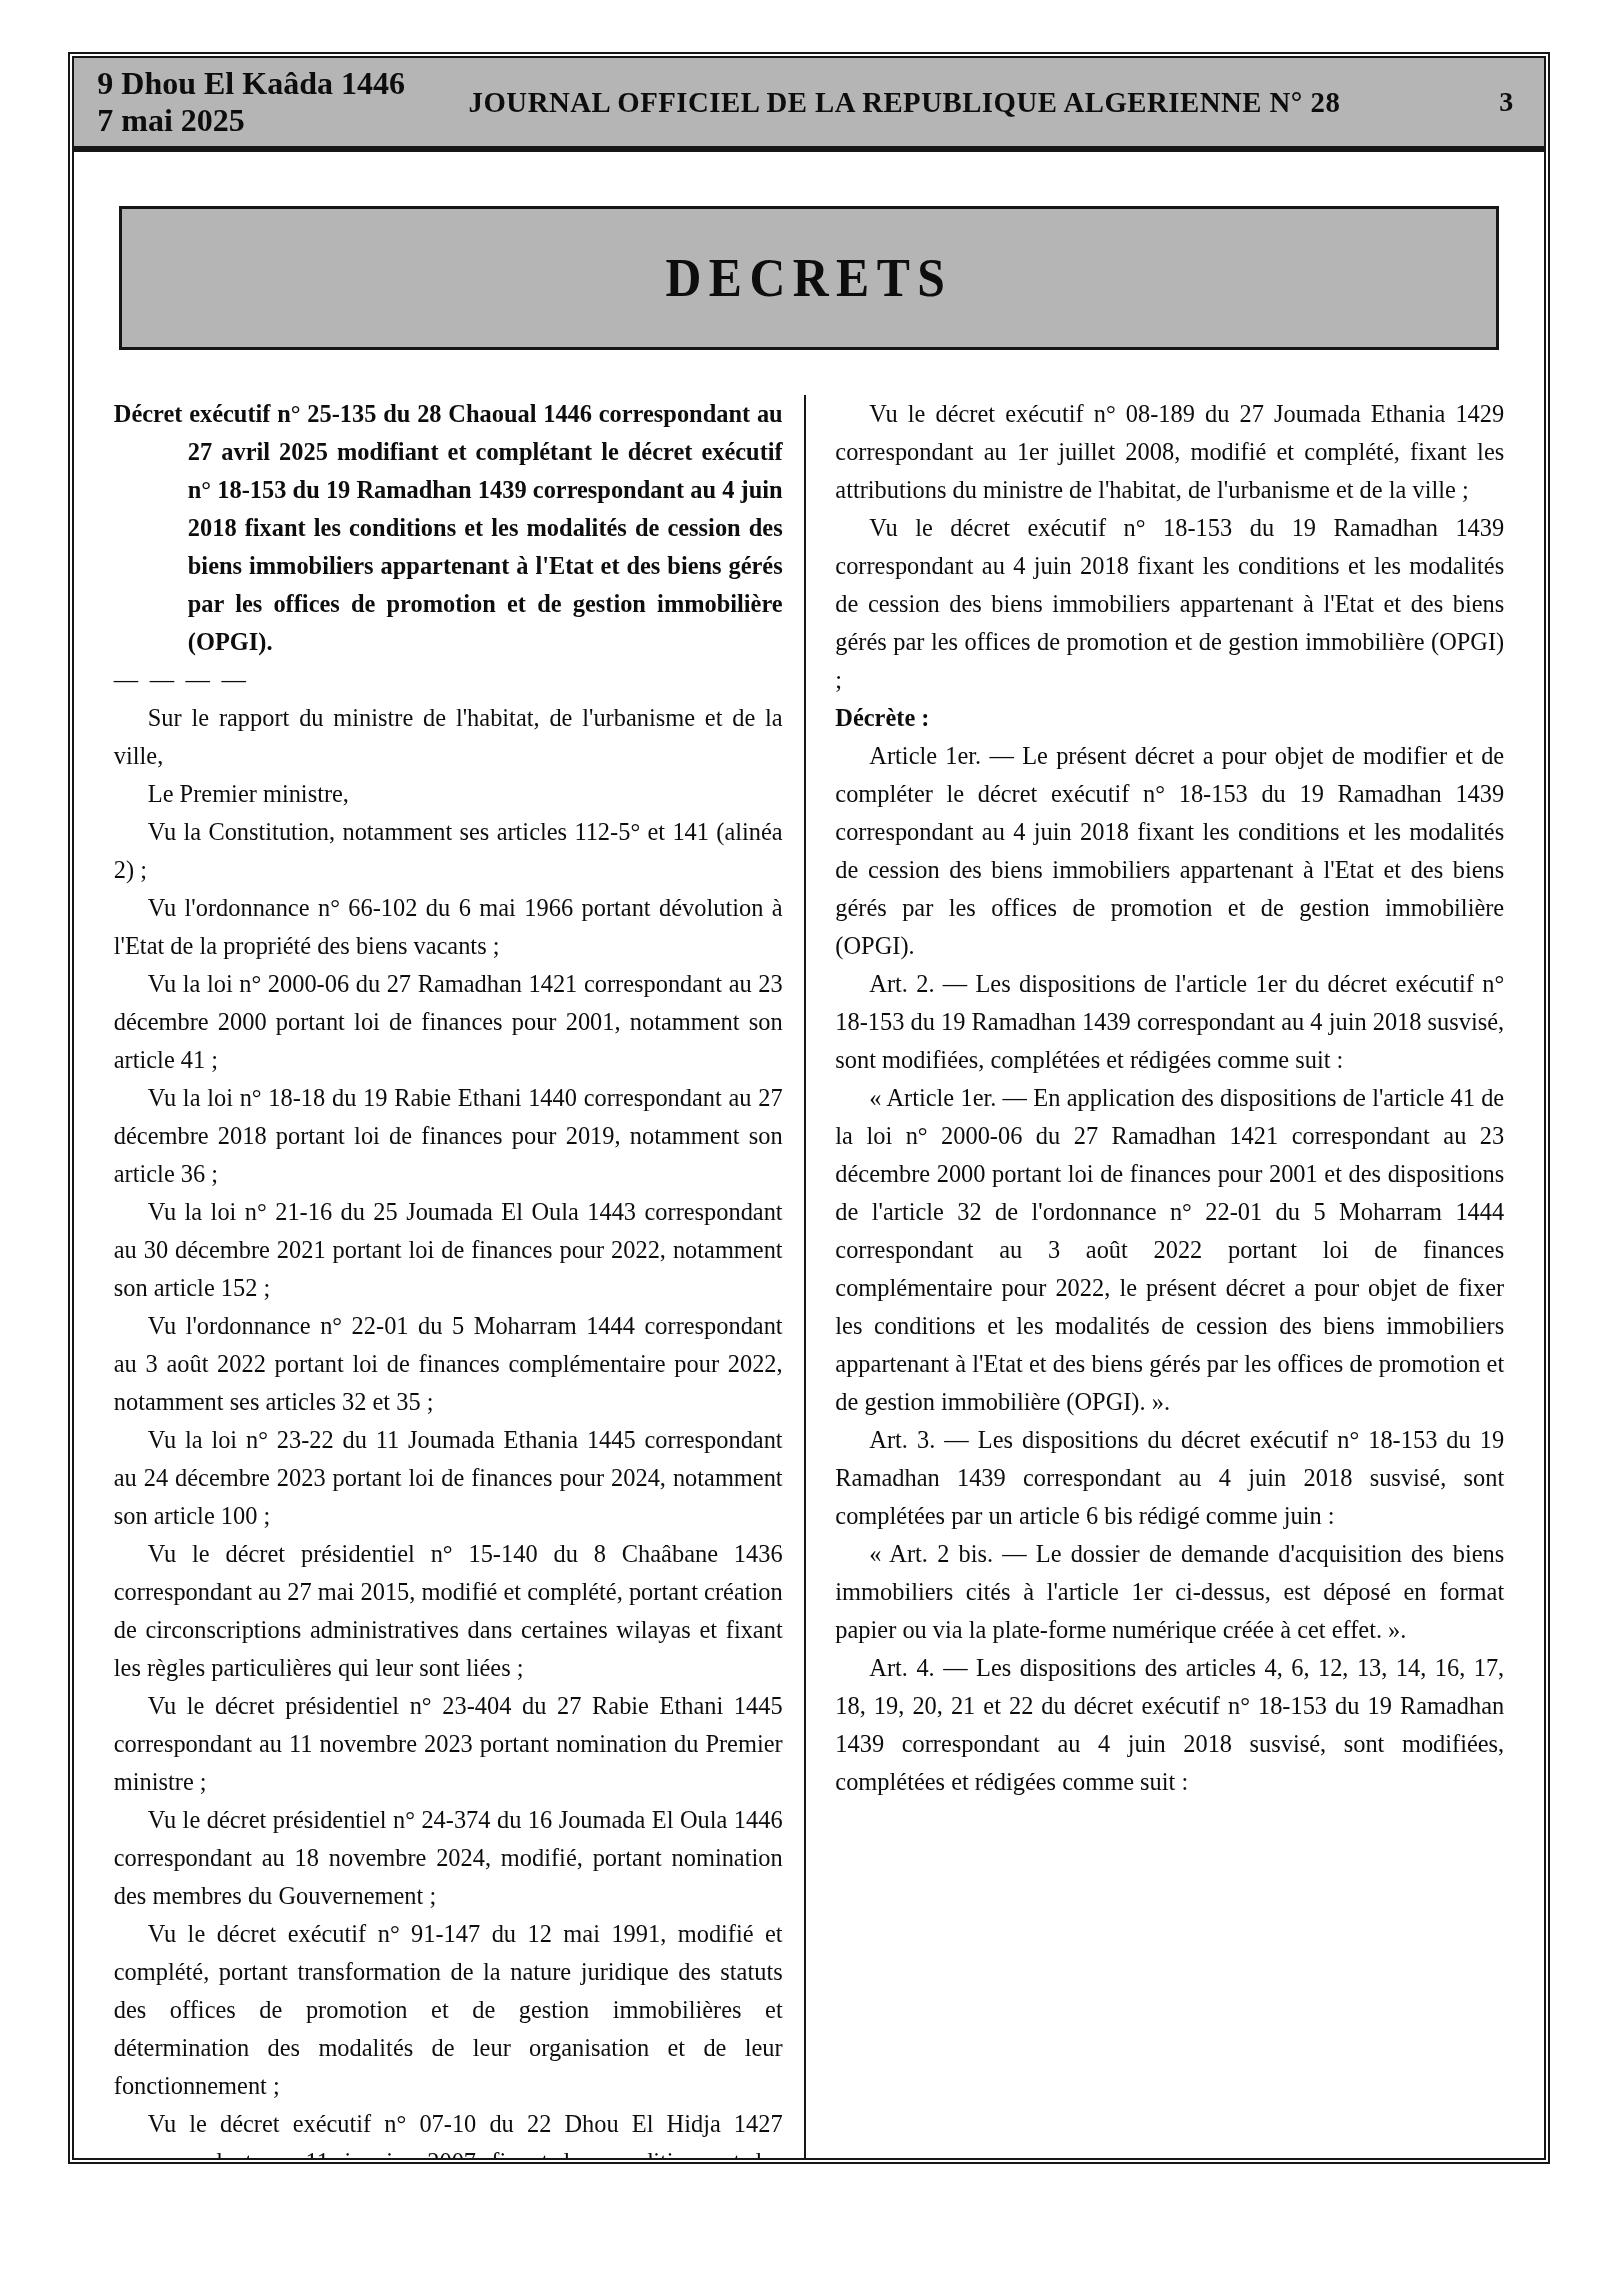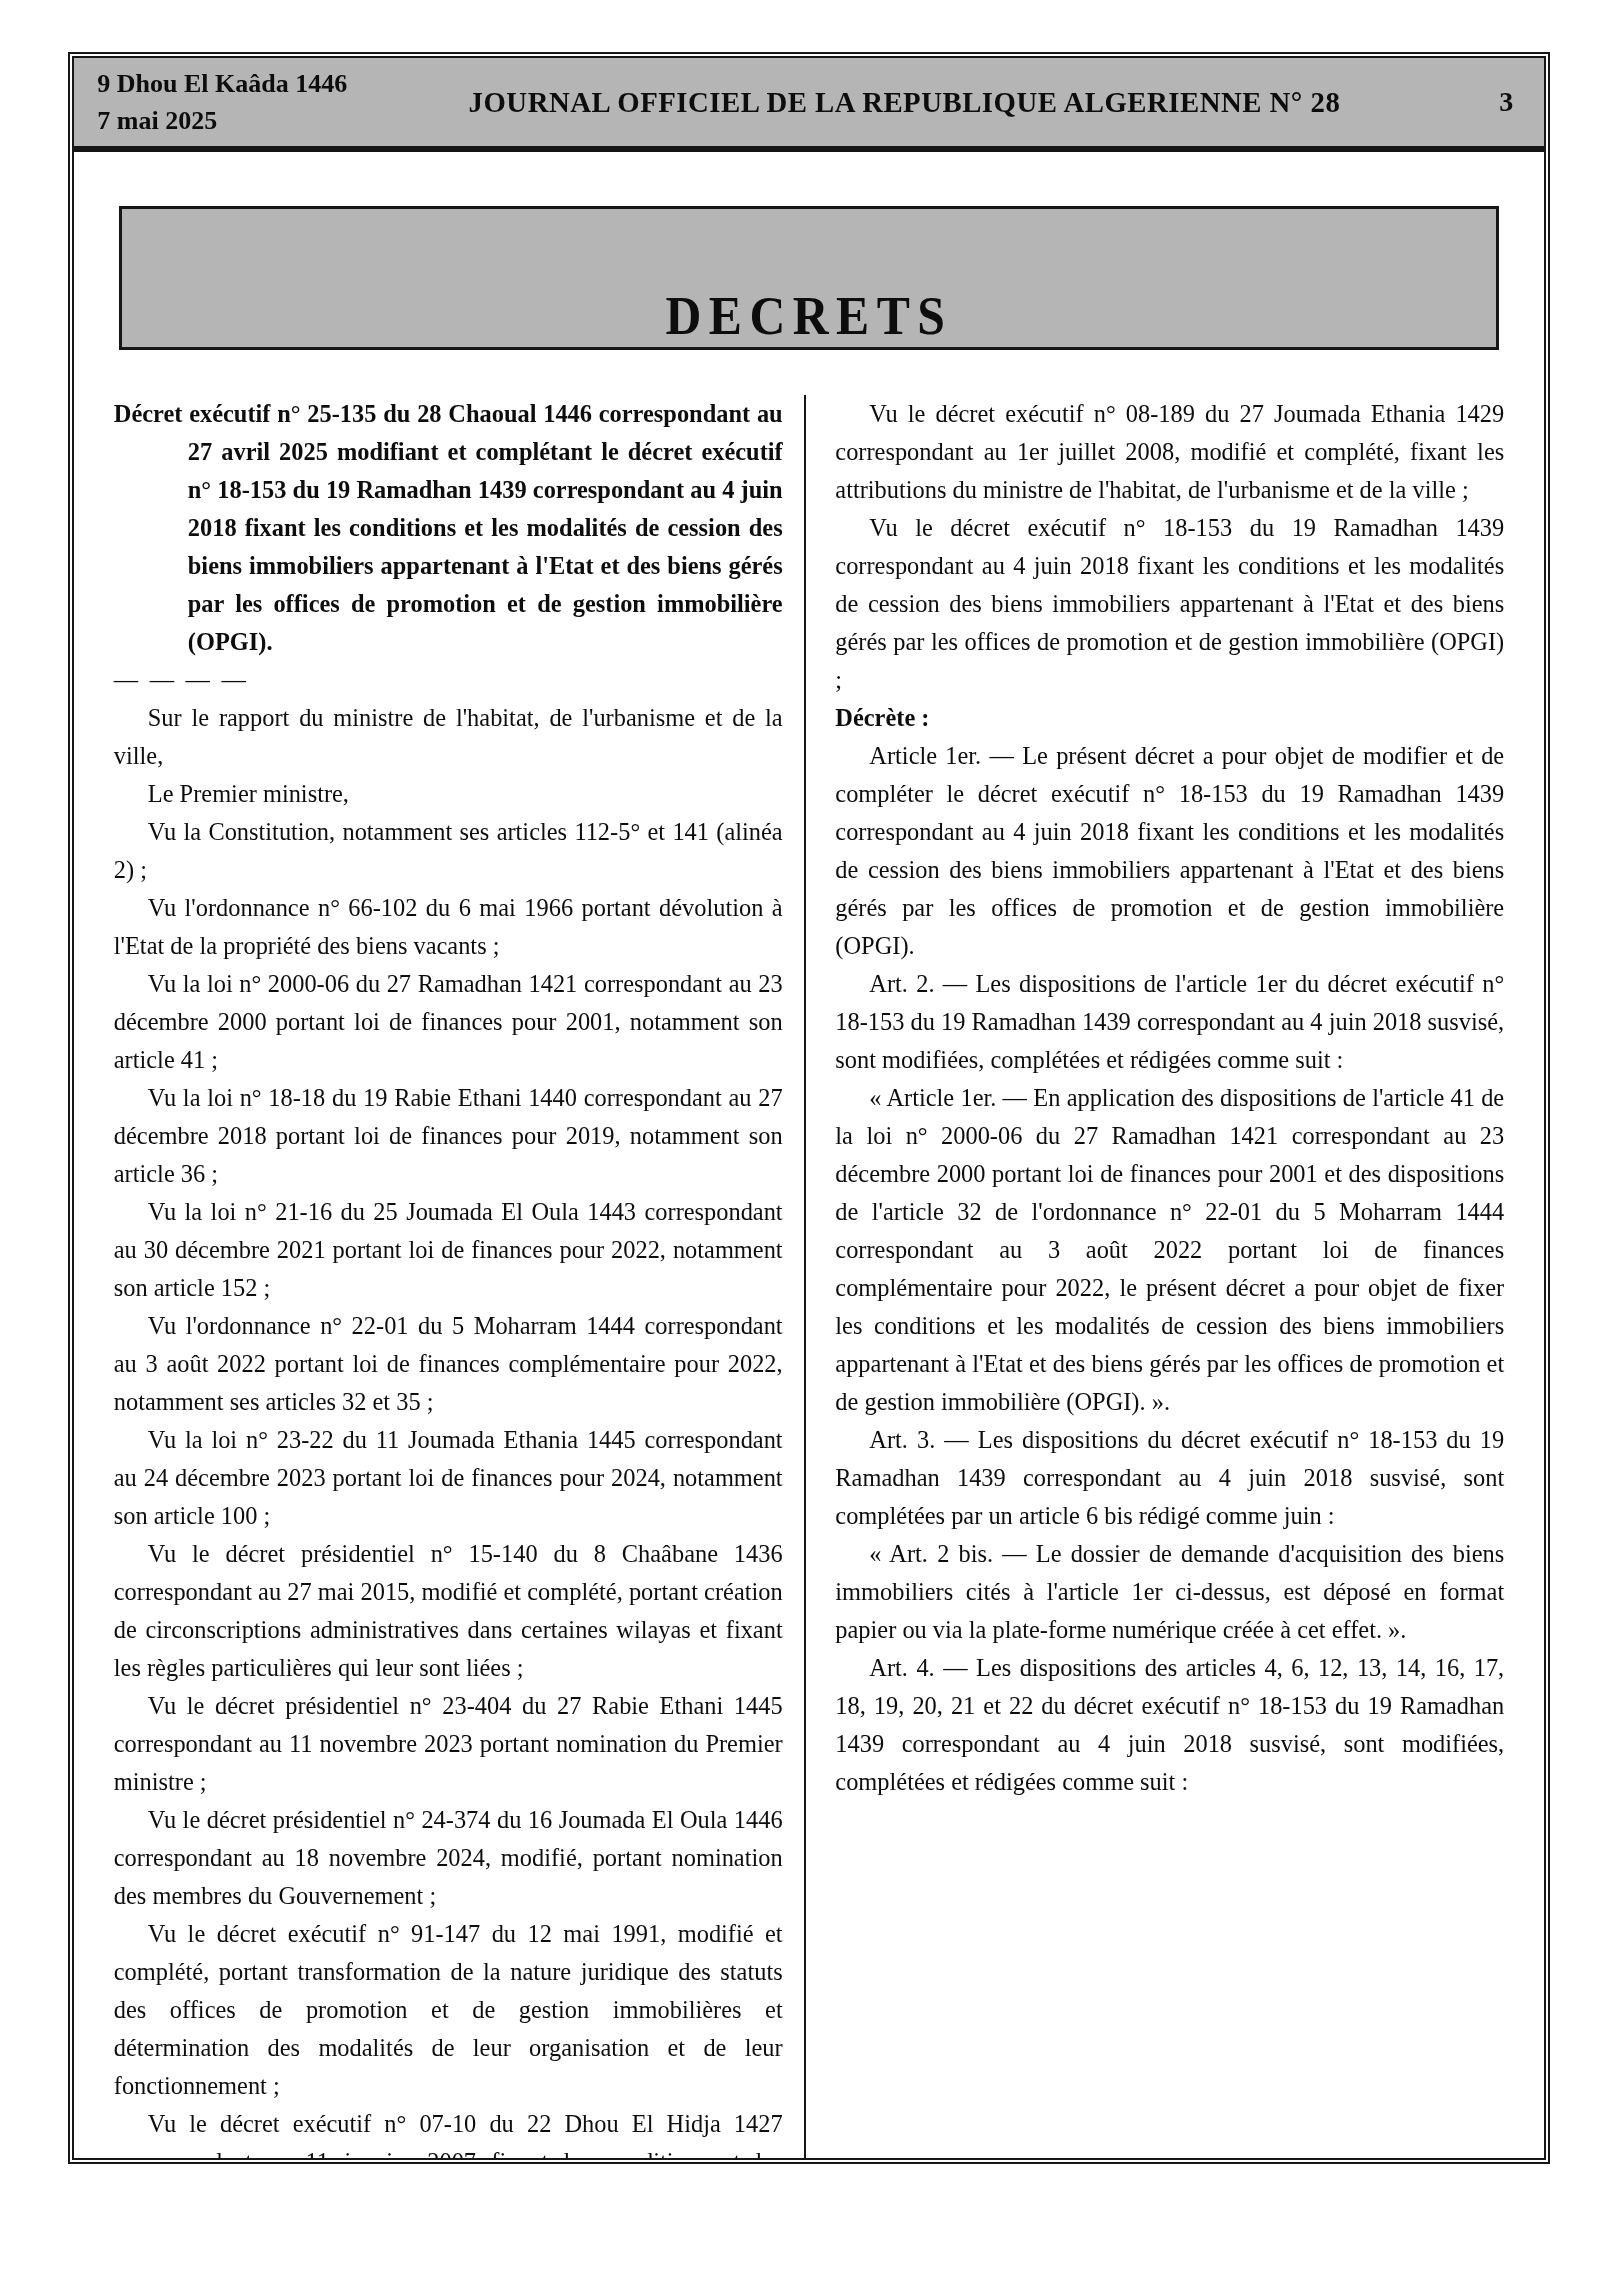--- a/index.html
+++ b/index.html
@@ -13,26 +13,26 @@
     border:2.7px solid #161616;box-sizing:border-box;background:#ffffff;
   }
   .frame-inner{
     position:absolute;inset:1.8px;border:2.7px solid #161616;overflow:hidden;
   }
   .masthead{
     height:88px;background:#b5b5b5;border-bottom:6.3px solid #161616;
     display:flex;align-items:center;
   }
   .m-left{padding-left:23.5px;width:299px;flex:0 0 auto;}
-  .m-left .mline{font-weight:bold;font-size:26px;line-height:37px;white-space:nowrap;}
+  .m-left .mline{font-weight:bold;font-size:32px;line-height:37px;white-space:nowrap;}
   .m-title{flex:1;text-align:center;font-weight:bold;font-size:30px;letter-spacing:0.5px;transform:scaleX(.96);}
   .m-page{flex:0 0 auto;width:100px;text-align:right;padding-right:31px;font-weight:bold;font-size:28px;}
   .banner{
     margin:54px 45px 0 45px;height:138px;background:#b5b5b5;border:3.6px solid #161616;
-    display:flex;align-items:flex-end;justify-content:center;
+    display:flex;align-items:center;justify-content:center;
   }
   .banner-text{font-size:54px;font-weight:bold;letter-spacing:8.1px;transform:scaleX(.92);}
   .columns{display:flex;margin:45px 40px 0 40px;align-items:stretch;}
   .col{flex:1;min-width:0;}
   .col-left{padding-right:21px;}
   .col-right{padding-left:29px;}
   .divider{flex:0 0 2.7px;background:#161616;}
   p.para{margin:0;font-size:24.4px;line-height:38px;text-align:justify;}
   .body{text-indent:34px;}
   .headline{font-weight:bold;font-size:25px;line-height:39px;padding-left:74px;text-indent:-74px;}

